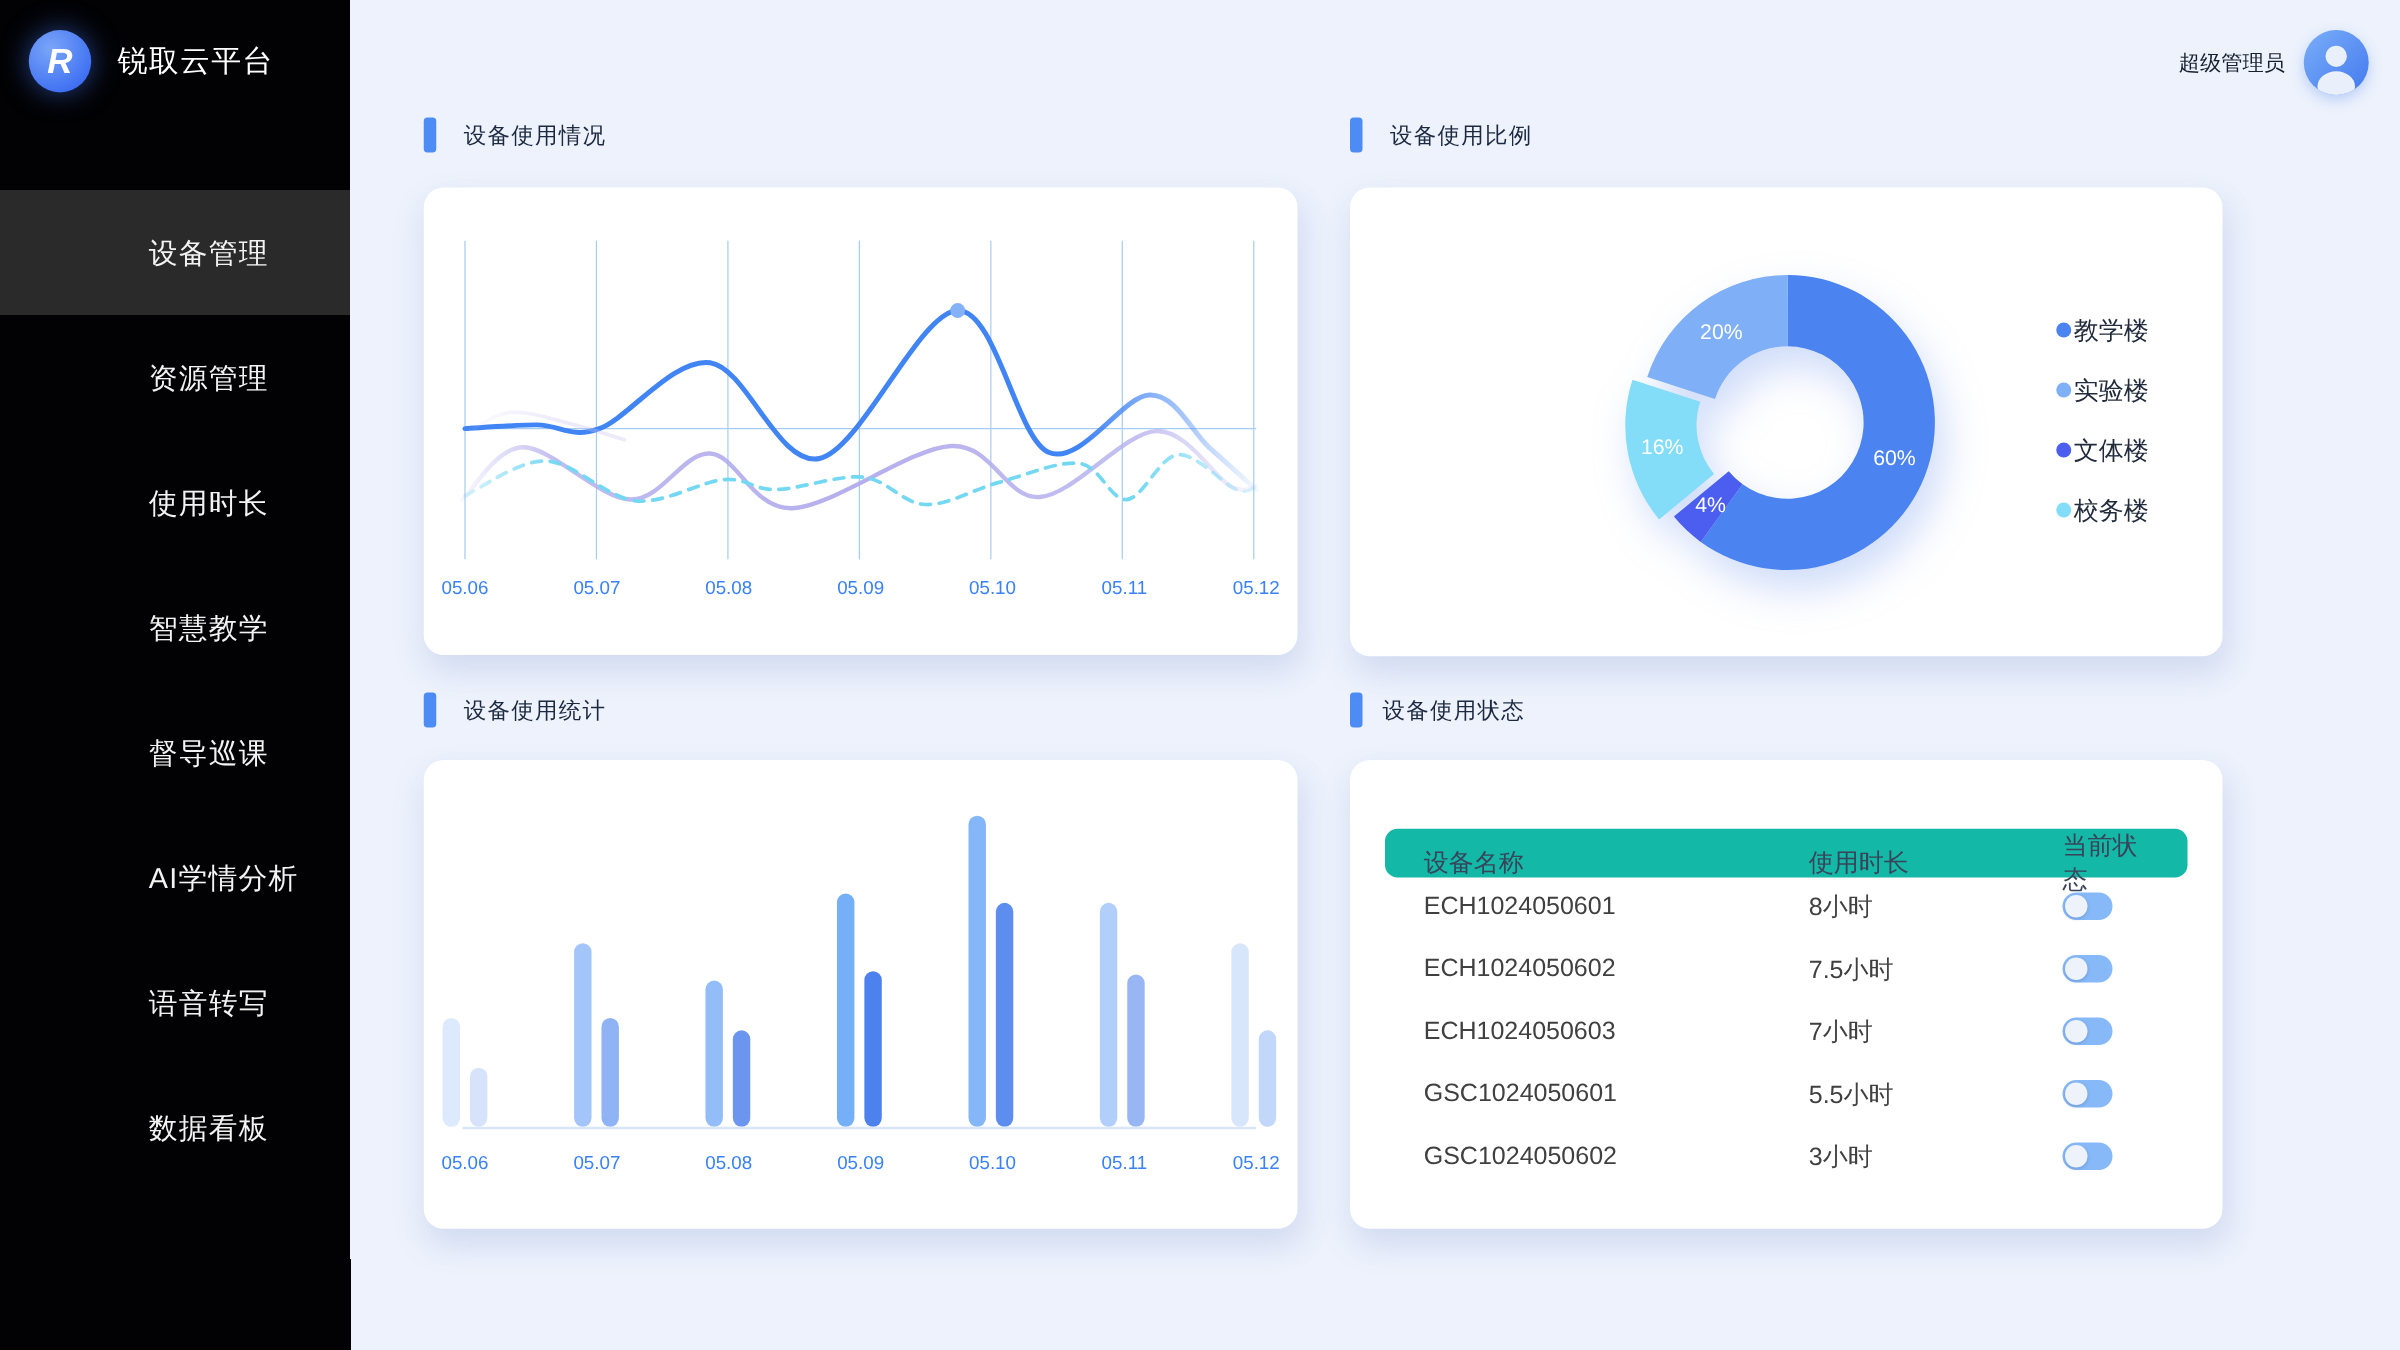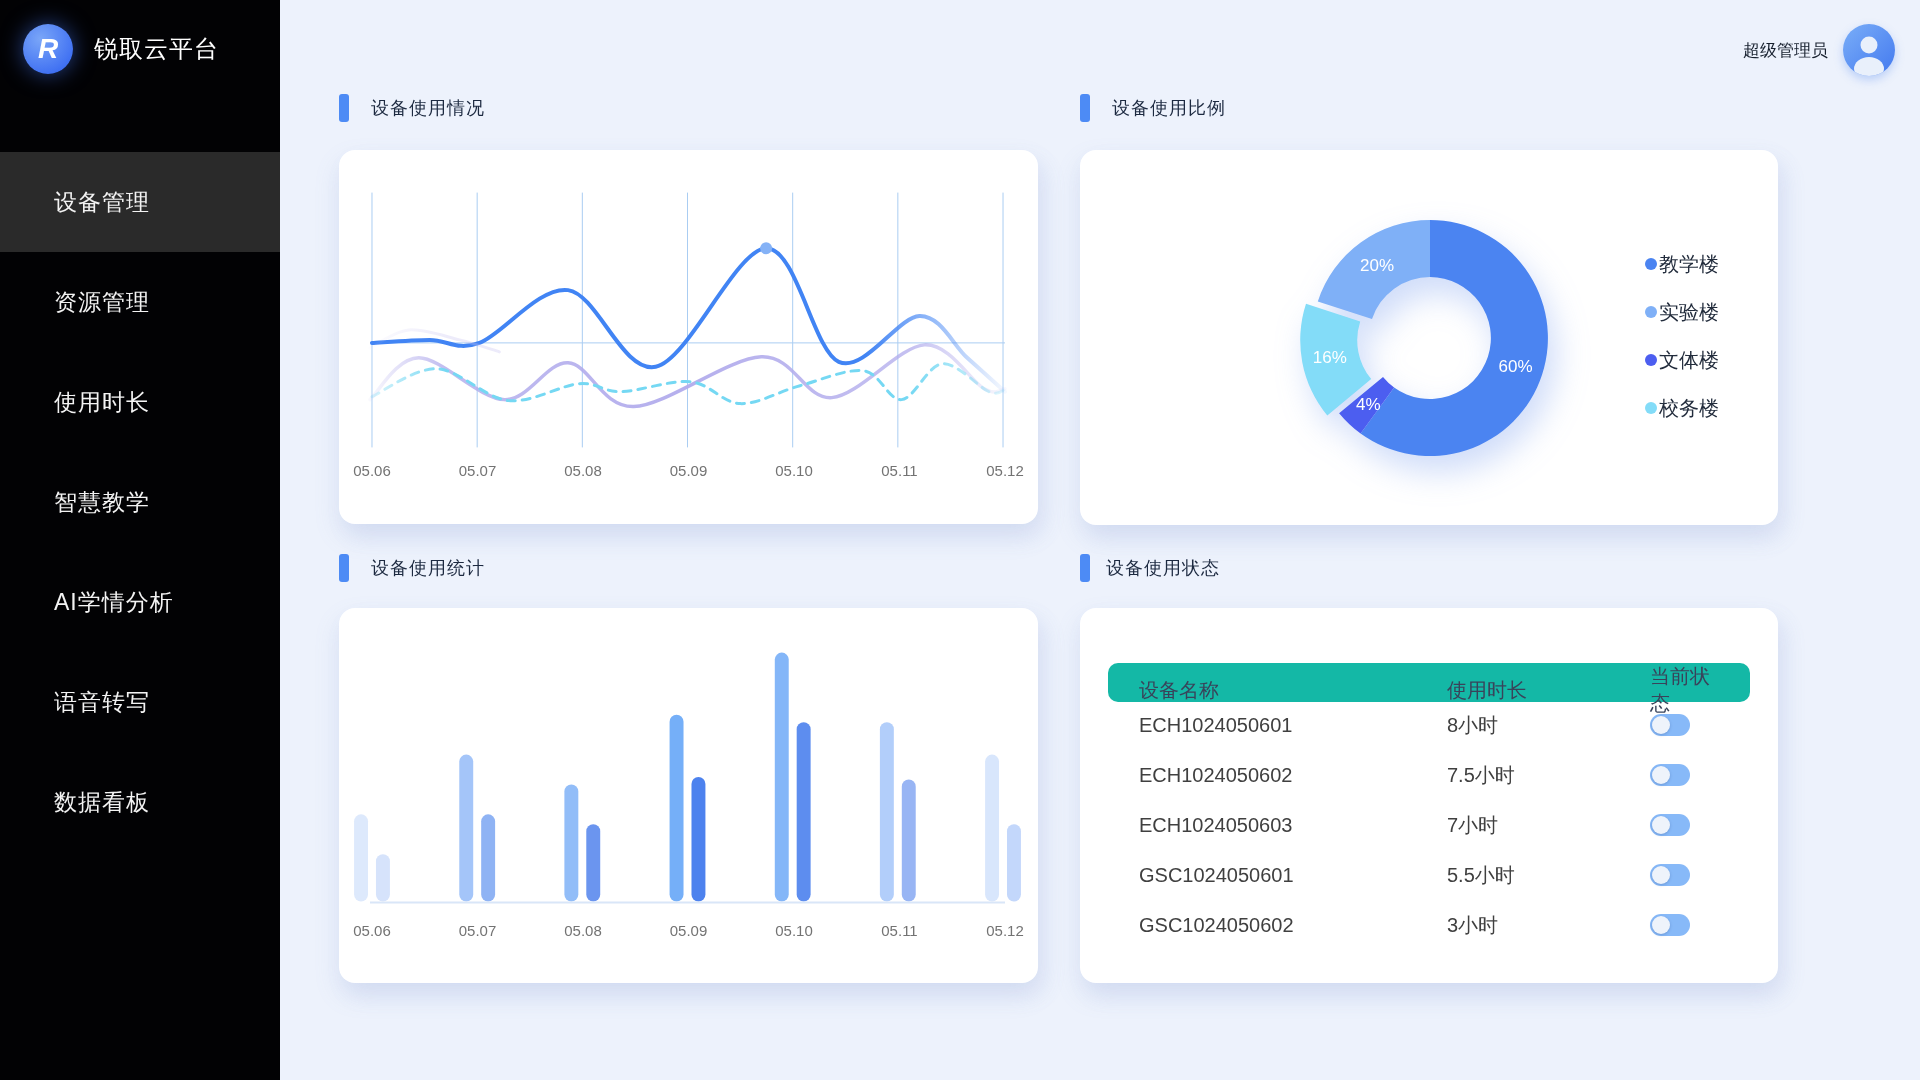--- a/index.html
+++ b/index.html
@@ -15,21 +15,21 @@
   .logo {
     width:50px; height:50px; border-radius:50%;
     background:radial-gradient(circle at 35% 30%,#7aa6f8,#3d6ef2 78%);
     box-shadow:0 0 22px rgba(70,120,245,.55);
     display:flex; align-items:center; justify-content:center;
     color:#fff; font-weight:bold; font-style:italic; font-size:28px;
   }
   .brand-title { color:#ffffff; font-size:24px; margin-left:21px; letter-spacing:1px; }
   .nav { position:absolute; top:152px; left:0; width:280px; }
   .nav-item {
-    height:100px; display:flex; align-items:center; padding-left:54px;
+    height:100px; display:flex; align-items:center; padding-left:119px;
     color:#f3f3f3; font-size:23px; letter-spacing:1px; cursor:pointer;
   }
   .nav-item.active { background:#2a2a2a; }
   
   .main { position:absolute; left:280px; top:0; width:1640px; height:1080px; }
   .user-area { position:absolute; top:24px; right:25px; display:flex; align-items:center; gap:15px; }
   .user-label { font-size:17px; color:#17202e;margin-left:29px; }
   .avatar {
     width:52px; height:52px; border-radius:50%; overflow:hidden; cursor:pointer;
     background:linear-gradient(135deg,#7aaef8,#4379ef);
@@ -50,21 +50,21 @@
   #card-ratio { left:800px; top:150px; width:698px; height:375px; }
   #card-stats { left:59px;  top:608px; width:699px; height:375px; }
   #card-status{ left:800px; top:608px; width:698px; height:375px; }
   
   .chart-wrap { position:absolute; left:31px; top:40px; width:637px; }
   #card-stats .chart-wrap { top:42px; }
   svg.chart { display:block; width:637px; height:260px; overflow:visible; }
   .xlabels { position:relative; height:20px; margin-top:12px; }
   .xlabels span {
     position:absolute; transform:translateX(-50%);
-    font-size:15px; color:#737373; white-space:nowrap;
+    font-size:15px; color:#3b82f6; white-space:nowrap;
   }
   
   .donut-svg {
     position:absolute; left:218px; top:56px; width:264px; height:264px;
     filter:drop-shadow(8px 16px 16px rgba(96,140,235,.30));
   }
   .legend { position:absolute; left:565px; top:90px; }
   .legend-item { height:48px; display:flex; align-items:center; gap:2px; cursor:pointer; }
   .legend-dot { width:12px; height:12px; border-radius:50%; }
   .legend-label { font-size:20px; color:#222c3c; }
@@ -96,20 +96,21 @@
 <aside class="sidebar">
   <div class="brand">
     <div class="logo">R</div>
     <div class="brand-title">锐取云平台</div>
   </div>
   <nav class="nav" id="nav">
       <div class="nav-item active">设备管理</div>
       <div class="nav-item">资源管理</div>
       <div class="nav-item">使用时长</div>
       <div class="nav-item">智慧教学</div>
+      <div class="nav-item">督导巡课</div>
       <div class="nav-item">AI学情分析</div>
       <div class="nav-item">语音转写</div>
       <div class="nav-item">数据看板</div>
     </nav>
 </aside>
 
 <div class="main">
 
   <div class="user-area">
     <span class="user-label">超级管理员</span>

